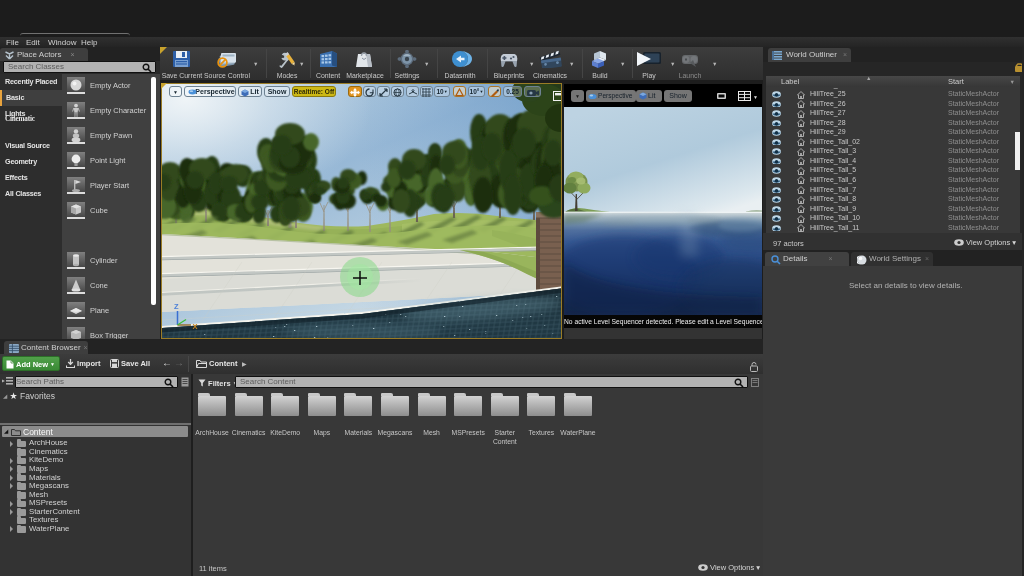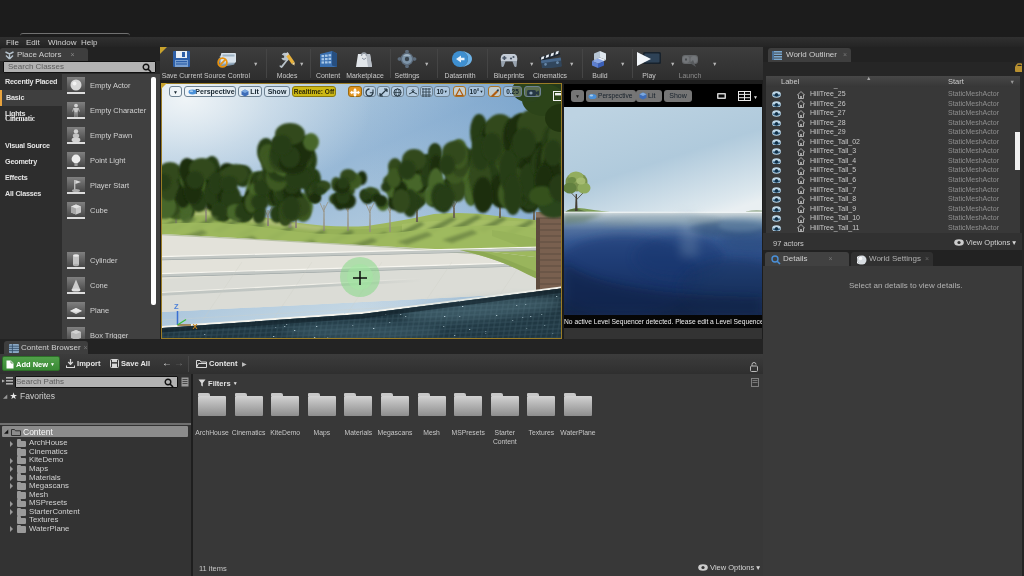--- a/index.html
+++ b/index.html
@@ -1403,20 +1403,24 @@
 <div class="abs" style="top:152.2px;left:10px;width:0;height:0;border-left:3.5px solid #999;border-top:3px solid transparent;border-bottom:3px solid transparent"></div>
 <div class="abs" style="top:152.2px;left:17px;width:9px;height:6.5px;background:#9a9a9a;border-radius:0 1px 1px 1px"></div>
 <div class="abs" style="top:150.7px;left:17px;width:4px;height:1.8px;background:#9a9a9a;border-radius:1px 1px 0 0"></div>
 <div class="abs" style="top:149.8px;left:29px;color:#d2d2d2;font-size:7.8px">WaterPlane</div>
 </div>
 <div class="abs" id="cb-divider"></div>
 <div class="abs" id="cb-right">
 <div class="abs" style="top:3px;left:5px;color:#e4e4e4;font-size:7.5px;font-weight:bold;line-height:12px"><svg style="vertical-align:-1px" width="8" height="8">
           <path d="M0.5 0.5 L7.5 0.5 L4.8 4 L4.8 7.5 L3.2 6.5 L3.2 4 Z" fill="#d8d8d8"></path>
         </svg> Filters <span style="font-size:5px;vertical-align:1px">▼</span></div>
+<div class="abs" style="top:2px;left:42px;width:513px;height:12px;background:#b2b2b2;border:1px solid #101010;border-radius:1px;color:#5d5d5d;font-size:8px;line-height:10px;padding-left:4px">Search Content<svg style="position:absolute;right:3px;top:1px" width="10" height="10">
+          <circle cx="4" cy="4" r="2.8" fill="none" stroke="#111" stroke-width="1.4"></circle>
+          <line x1="6" y1="6" x2="9" y2="9" stroke="#111" stroke-width="1.6"></line>
+        </svg></div>
 <svg class="abs" style="top:4px;left:558px" width="8" height="9">
         <rect x="0.5" y="0.5" width="7" height="8" fill="none" stroke="#888" stroke-width="0.9"></rect>
         <line x1="1.5" y1="2.5" x2="6.5" y2="2.5" stroke="#888" stroke-width="0.8"></line>
         <line x1="1.5" y1="4.5" x2="6.5" y2="4.5" stroke="#888" stroke-width="0.8"></line>
       </svg>
 <div class="folder" style="top:22px;left:5px"></div>
 <div class="flbl" style="top:55px;left:-2px">ArchHouse</div>
 <div class="folder" style="top:22px;left:41.6px"></div>
 <div class="flbl" style="top:55px;left:34.6px">Cinematics</div>
 <div class="folder" style="top:22px;left:78.2px"></div>

